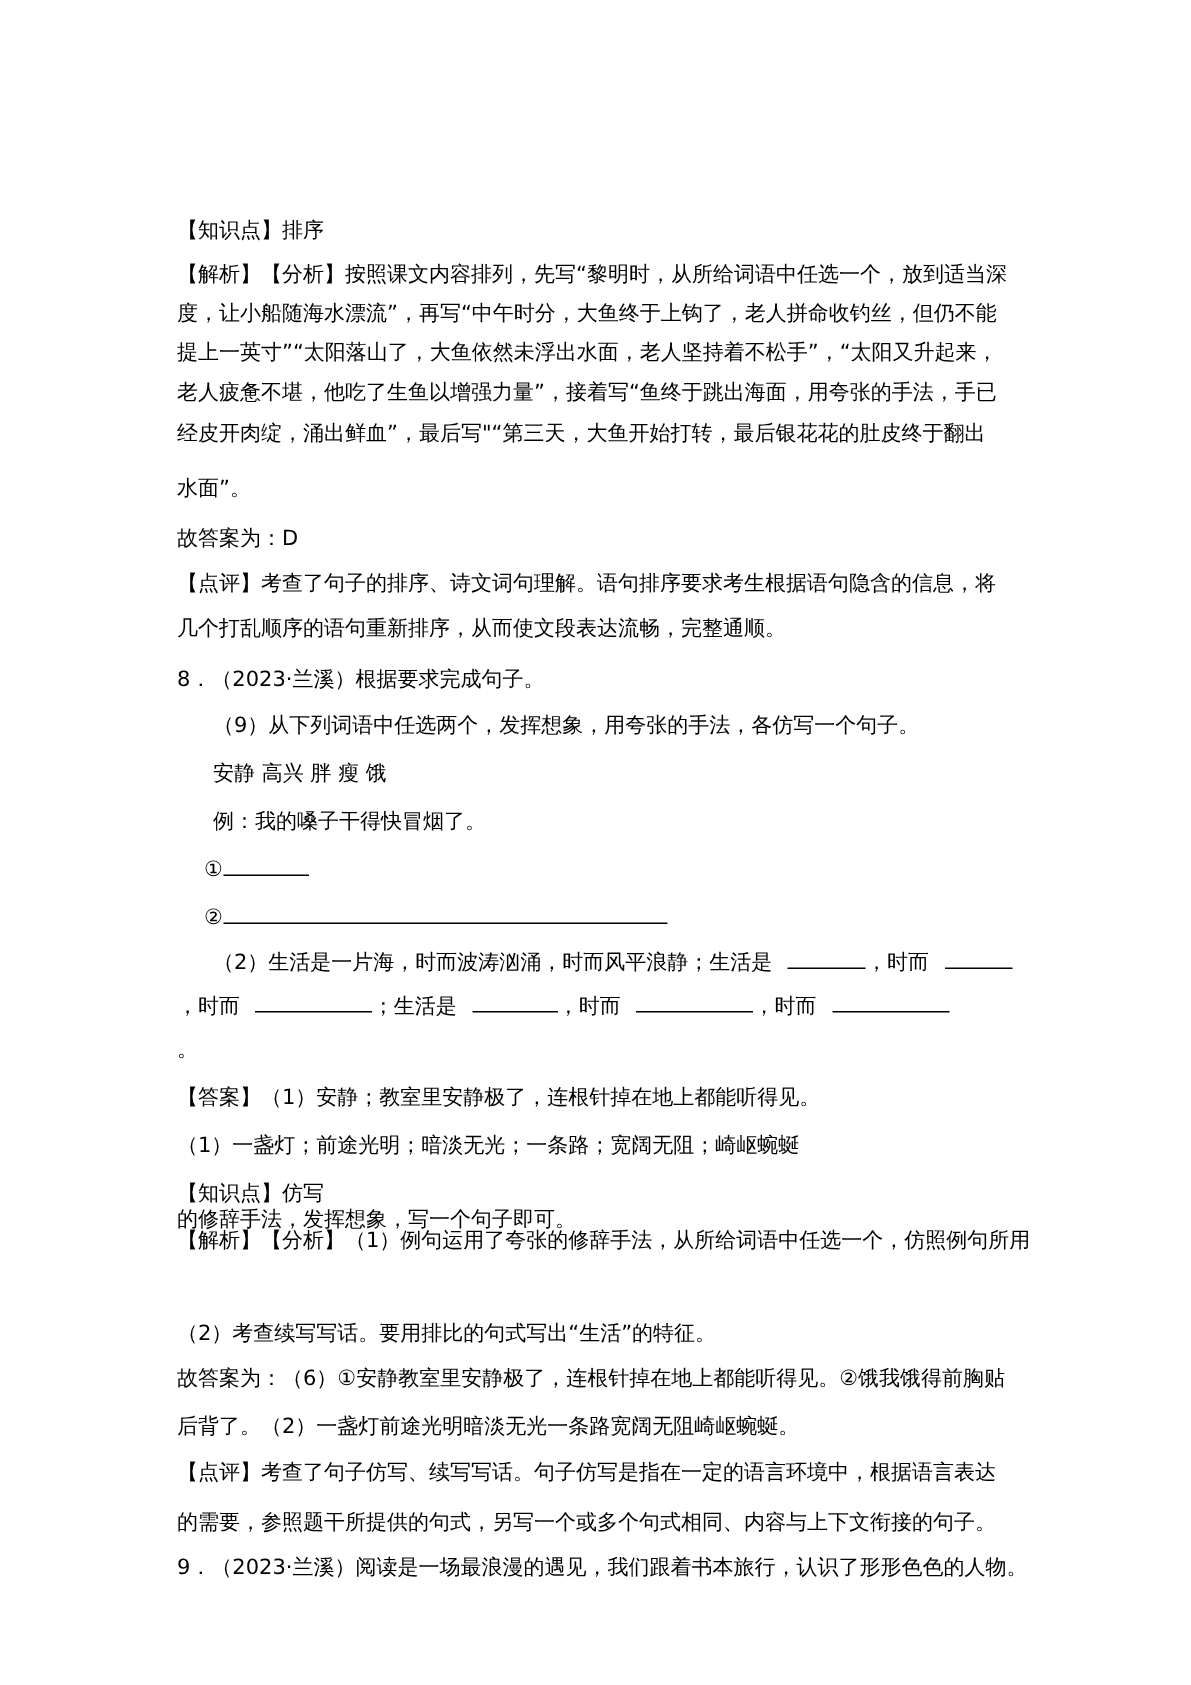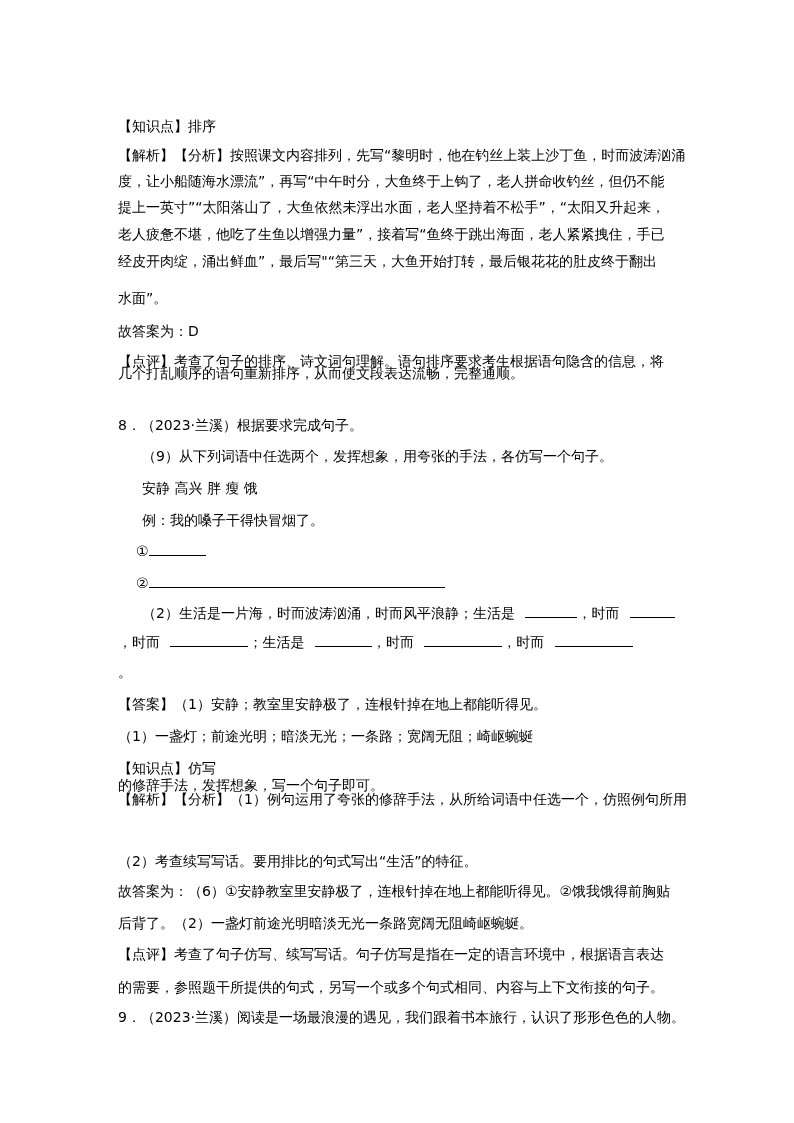--- a/index.html
+++ b/index.html
@@ -1,36 +1,36 @@
 <!DOCTYPE html>
 <html><head>
 <meta charset="utf-8">
 <style>
   html, body { margin: 0; padding: 0; background: #ffffff; }
   body { width: 794px; height: 1123px; position: relative; overflow: hidden;
          font-family: "DejaVu Sans", "Liberation Sans", sans-serif; color: #000; }
-  .line { position: absolute; left: 118px; font-size: 14px; line-height: 18px; white-space: nowrap; }
+  .line { position: absolute; left: 118px; font-size: 14px; line-height: 18px; white-space: nowrap; margin-top: 28px; }
   .ind1 { left: 142px; }
   .ind2 { left: 136px; }
   .blank { display: inline-block; border-bottom: 1px solid #000; height: 13px; vertical-align: baseline; }
 </style>
 </head>
 <body>
 
 <div>
   <div class="line" style="top:117px">【知识点】排序</div>
-  <div class="line" style="top:146px">【解析】【分析】按照课文内容排列，先写“黎明时，他在钓丝上装上沙丁鱼，时而波涛汹涌</div>
+  <div class="line" style="top:146px">【解析】【分析】按照课文内容排列，先写“黎明时，从所给词语中任选一个，放到适当深</div>
   <div class="line" style="top:172px">度，让小船随海水漂流”，再写“中午时分，大鱼终于上钩了，老人拼命收钓丝，但仍不能</div>
   <div class="line" style="top:198px">提上一英寸”“太阳落山了，大鱼依然未浮出水面，老人坚持着不松手”，“太阳又升起来，</div>
-  <div class="line" style="top:225px">老人疲惫不堪，他吃了生鱼以增强力量”，接着写“鱼终于跳出海面，老人紧紧拽住，手已</div>
+  <div class="line" style="top:225px">老人疲惫不堪，他吃了生鱼以增强力量”，接着写“鱼终于跳出海面，用夸张的手法，手已</div>
   <div class="line" style="top:252px">经皮开肉绽，涌出鲜血”，最后写"“第三天，大鱼开始打转，最后银花花的肚皮终于翻出</div>
   <div class="line" style="top:289px">水面”。</div>
   <div class="line" style="top:322px">故答案为：D</div>
   <div class="line" style="top:352px">【点评】考查了句子的排序、诗文词句理解。语句排序要求考生根据语句隐含的信息，将</div>
-  <div class="line" style="top:364px">几个打乱顺序的语句重新排序，从而使文段表达流畅，完整通顺。</div>
+  <div class="line" style="top:382px">几个打乱顺序的语句重新排序，从而使文段表达流畅，完整通顺。</div>
   <div class="line" style="top:416px">8．（2023·兰溪）根据要求完成句子。</div>
   <div class="line ind1" style="top:447px">（9）从下列词语中任选两个，发挥想象，用夸张的手法，各仿写一个句子。</div>
   <div class="line ind1" style="top:479px">安静 高兴 胖 瘦 饿</div>
   <div class="line ind1" style="top:511px">例：我的嗓子干得快冒烟了。</div>
 
   <div class="line ind2" style="top:542px">
     <span>①</span><span class="blank" style="width:57px"></span>
   </div>
   <div class="line ind2" style="top:574px">
     <span>②</span><span class="blank" style="width:296px"></span>

